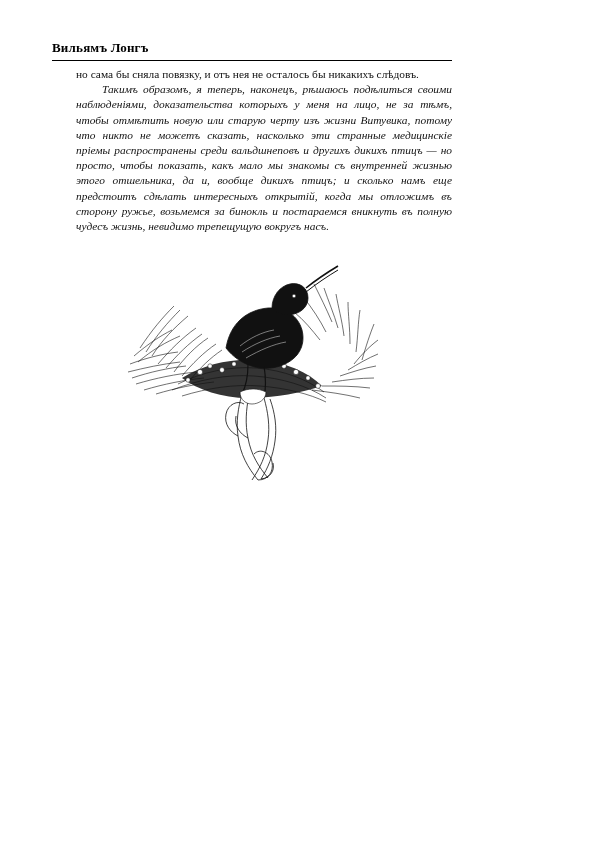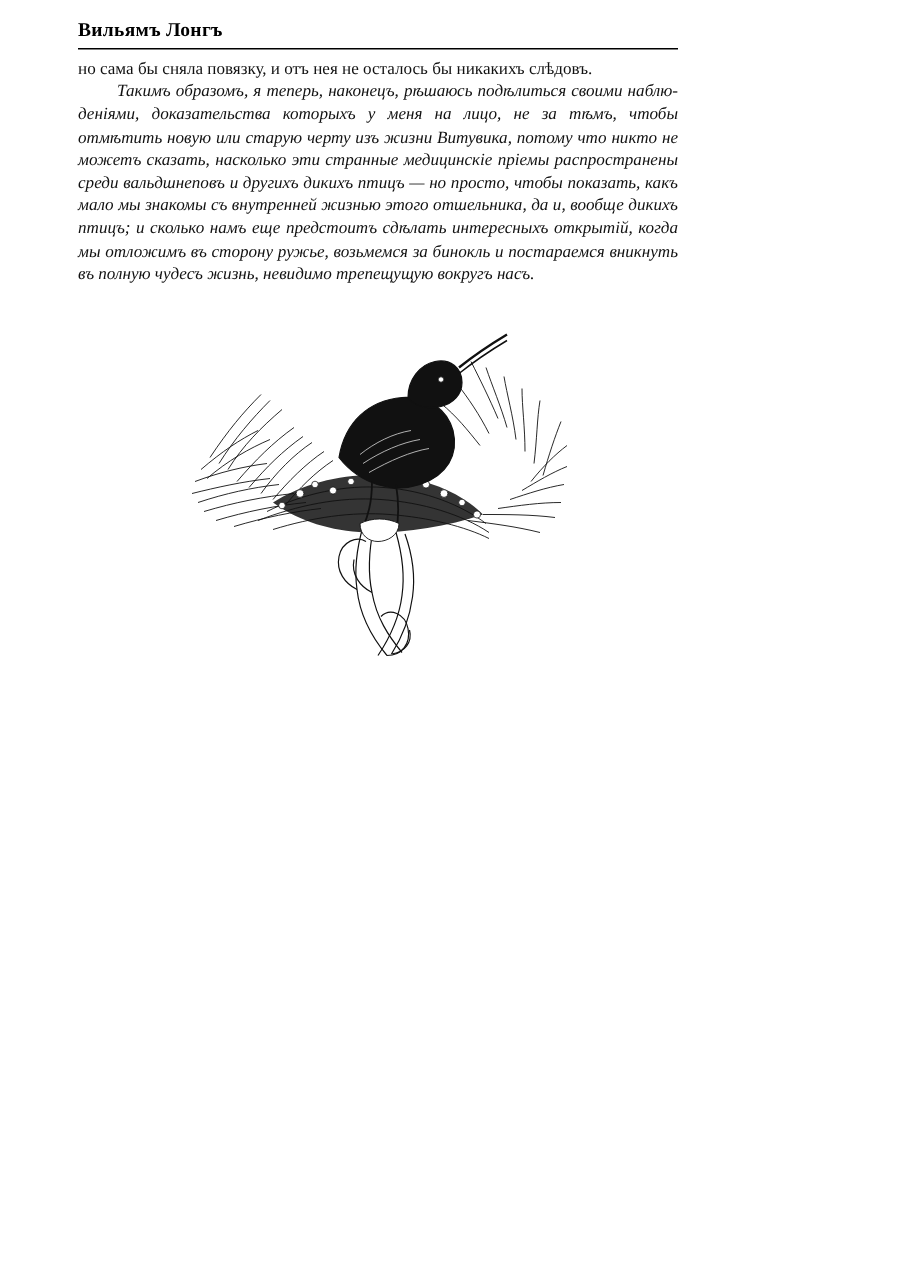--- a/index.html
+++ b/index.html
@@ -13,21 +13,21 @@
     overflow: hidden;
     font-family: "Liberation Serif", serif;
     color: #000000;
   }
   .page {
     position: relative;
     width: 504px;
     height: 850px;
     background: #ffffff;
     box-sizing: border-box;
-    padding: 12px 52px 0 52px;
+    padding: 40px 52px 0 52px;
   }
   .header {
     font-family: "Liberation Serif", serif;
     font-weight: bold;
     font-size: 13px;
     letter-spacing: 0.2px;
     padding-bottom: 2px;
     color: #000;
   }
   .header-rule {
@@ -35,20 +35,21 @@
     border-top: 1.6px solid #000;
     margin: 2px 0 6px 0;
     height: 0;
   }
   .body-text {
     font-size: 11.4px;
     line-height: 15.2px;
     text-align: justify;
     text-justify: inter-word;
     color: #111;
+    margin-left: 24px;
   }
   .body-text p {
     margin: 0;
   }
   .p-indent {
     text-indent: 26px;
     font-style: italic;
   }
   .figure {
     margin-top: 18px;

